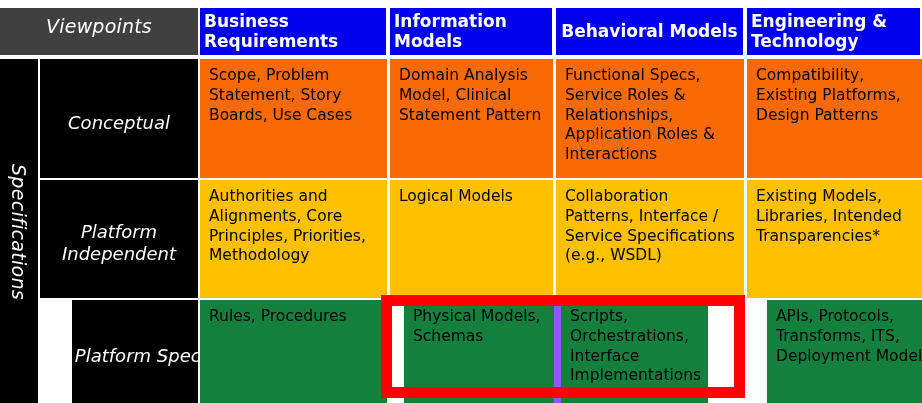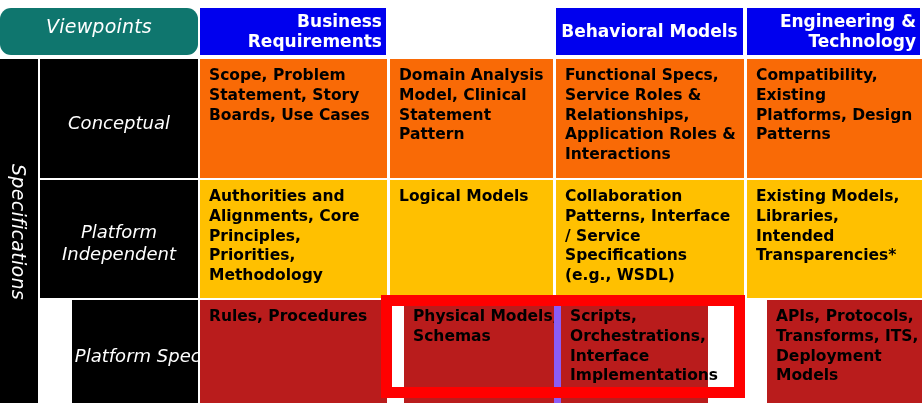--- a/index.html
+++ b/index.html
@@ -4,45 +4,45 @@
 <style>
   html,body{margin:0;padding:0;background:#ffffff;}
   body{width:922px;height:403px;overflow:hidden;
        font-family:"DejaVu Sans","Liberation Sans",sans-serif;}
 
   #matrix{position:relative;width:922px;height:403px;background:#ffffff;}
 
   
   .cell{position:absolute;box-sizing:border-box;}
 
-  .hdr-black{background:#0f766e;color:#ffffff;display:flex;
+  .hdr-black{background:#404040;color:#ffffff;display:flex;
              align-items:flex-start;justify-content:center;
              font-style:italic;font-weight:400;font-size:19px;
-             padding-top:7px;letter-spacing:.2px;border-radius:11px;}
+             padding-top:7px;letter-spacing:.2px;}
 
   .hdr-blue{background:#0000ee;color:#ffffff;display:flex;
-            align-items:center;justify-content:center;text-align:right;
+            align-items:center;justify-content:center;text-align:left;
             font-weight:bold;font-size:17px;line-height:1.15;
             border-left:2px solid #ffffff;border-right:2px solid #ffffff;
             padding:0 4px;}
 
   .rowlabel{background:#000000;color:#ffffff;display:flex;
             align-items:center;justify-content:center;text-align:center;
             font-style:italic;font-size:18px;line-height:1.2;
             padding-top:8px;border-top:2px solid #ffffff;}
 
   .data{color:#000000;font-size:15.5px;line-height:1.28;
         padding:7px 8px 4px 9px;
         border-left:2px solid #ffffff;border-right:1px solid #ffffff;
-        border-top:2px solid #ffffff;font-weight:bold;}
+        border-top:2px solid #ffffff;}
 
   .c-orange{background:#f96a06;}
   .c-amber {background:#ffc000;}
   .c-green {background:#8dc council;}
-  .c-green {background:#b91c1c;}
+  .c-green {background:#15803d;}
 
   
   #spine{position:absolute;left:0;top:57px;width:38px;height:346px;
          background:#000000;border-top:2px solid #ffffff;
          border-right:2px solid #ffffff;}
   #spine span{position:absolute;left:50%;top:50%;
               transform:translate(-50%,-50%) rotate(90deg);
               white-space:nowrap;color:#ffffff;font-style:italic;
               font-size:19px;letter-spacing:.3px;}
 
@@ -57,20 +57,23 @@
 <div id="matrix">
 
   <div class="cell hdr-black" style="left:0;top:8px;width:198px;height:47px;">
     <span>Viewpoints</span>
   </div>
 
   <div class="cell hdr-blue" style="left:198px;top:8px;width:190px;height:47px;">
     <span>Business Requirements</span>
   </div>
 
+  <div class="cell hdr-blue" style="left:388px;top:8px;width:166px;height:47px;">
+    <span>Information Models</span>
+  </div>
 
   <div class="cell hdr-blue" style="left:554px;top:8px;width:191px;height:47px;">
     <span>Behavioral Models</span>
   </div>
 
   <div class="cell hdr-blue" style="left:745px;top:8px;width:177px;height:47px;">
     <span>Engineering &amp; Technology</span>
   </div>
 
   <div id="spine">

